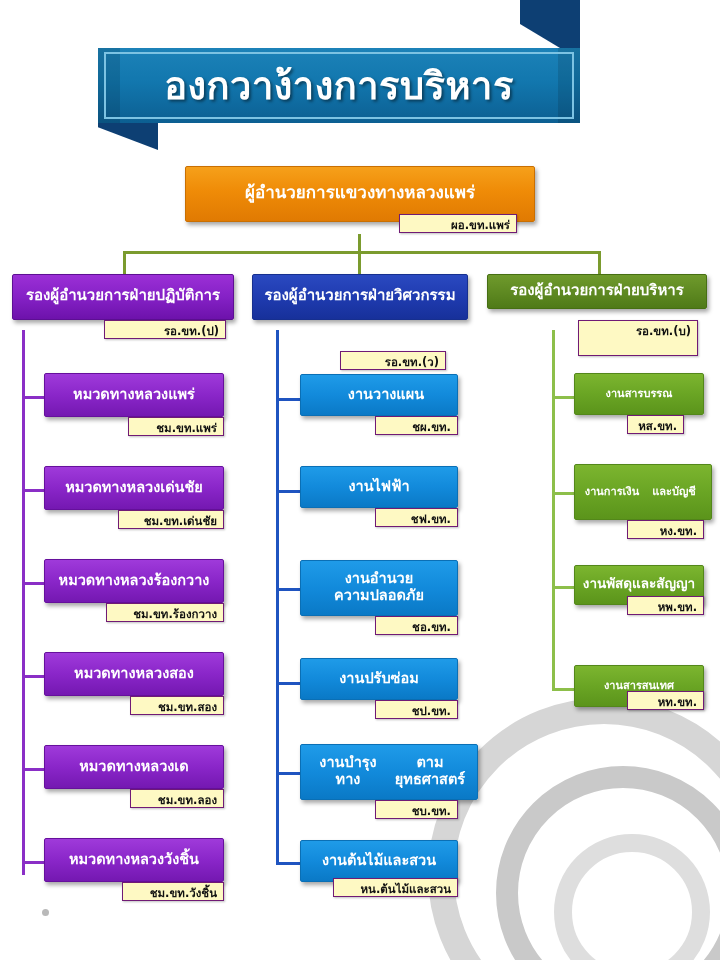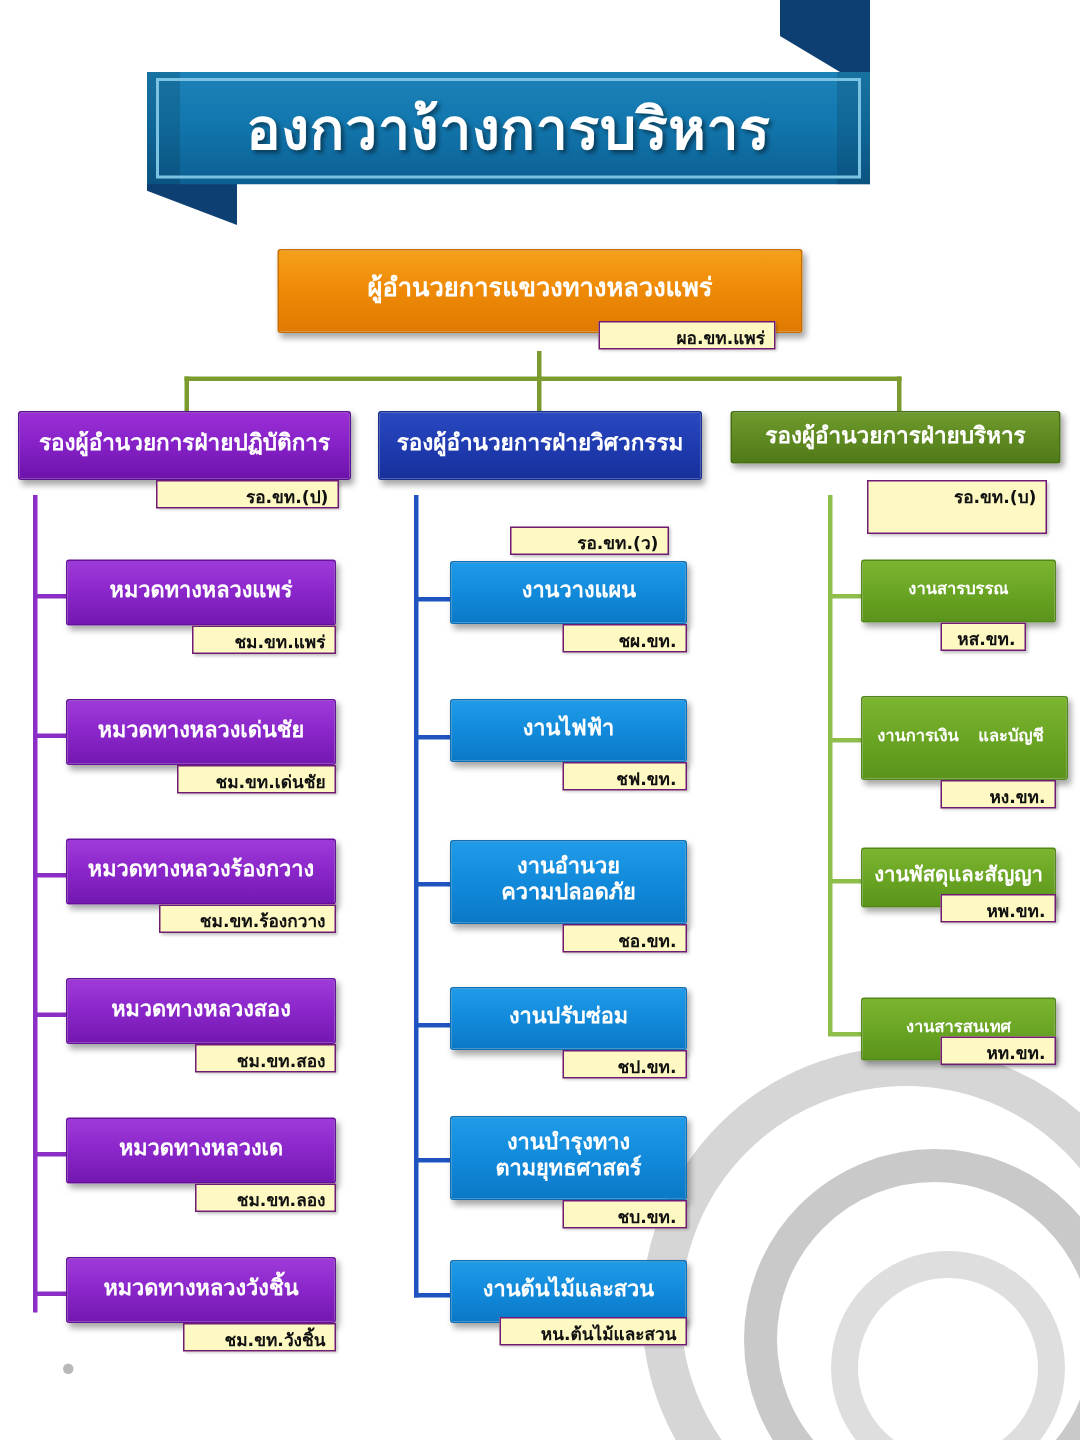--- a/index.html
+++ b/index.html
@@ -165,21 +165,21 @@
 </div>
 <div class="chip" style="left:375px;top:616px;width:83px;height:19px;">ชอ.ขท.</div>
 
 <div class="ln-blue" style="left:276px;top:682px;width:24px;height:3px;"></div>
 <div class="node blue2" style="left:300px;top:658px;width:158px;height:42px;">
   <span class="nl">งานปรับซ่อม</span>
 </div>
 <div class="chip" style="left:375px;top:700px;width:83px;height:19px;">ชป.ขท.</div>
 
 <div class="ln-blue" style="left:276px;top:772px;width:24px;height:3px;"></div>
-<div class="node blue2" style="left:300px;top:744px;width:158px;height:56px;flex-direction:column;">
+<div class="node blue2" style="left:300px;top:744px;width:178px;height:56px;flex-direction:row;">
   <span class="nl">งานบำรุงทาง</span>
   <span class="nl">ตามยุทธศาสตร์</span>
 </div>
 <div class="chip" style="left:375px;top:800px;width:83px;height:19px;">ชบ.ขท.</div>
 
 <div class="ln-blue" style="left:276px;top:862px;width:24px;height:3px;"></div>
 <div class="node blue2" style="left:300px;top:840px;width:158px;height:42px;">
   <span class="nl">งานต้นไม้และสวน</span>
 </div>
 <div class="chip" style="left:333px;top:878px;width:125px;height:19px;">หน.ต้นไม้และสวน</div>

